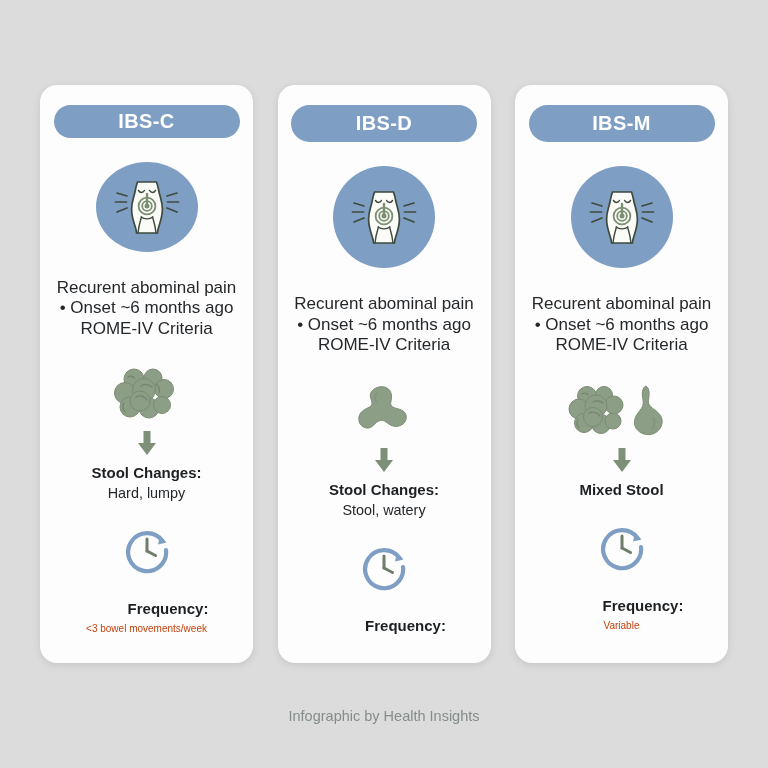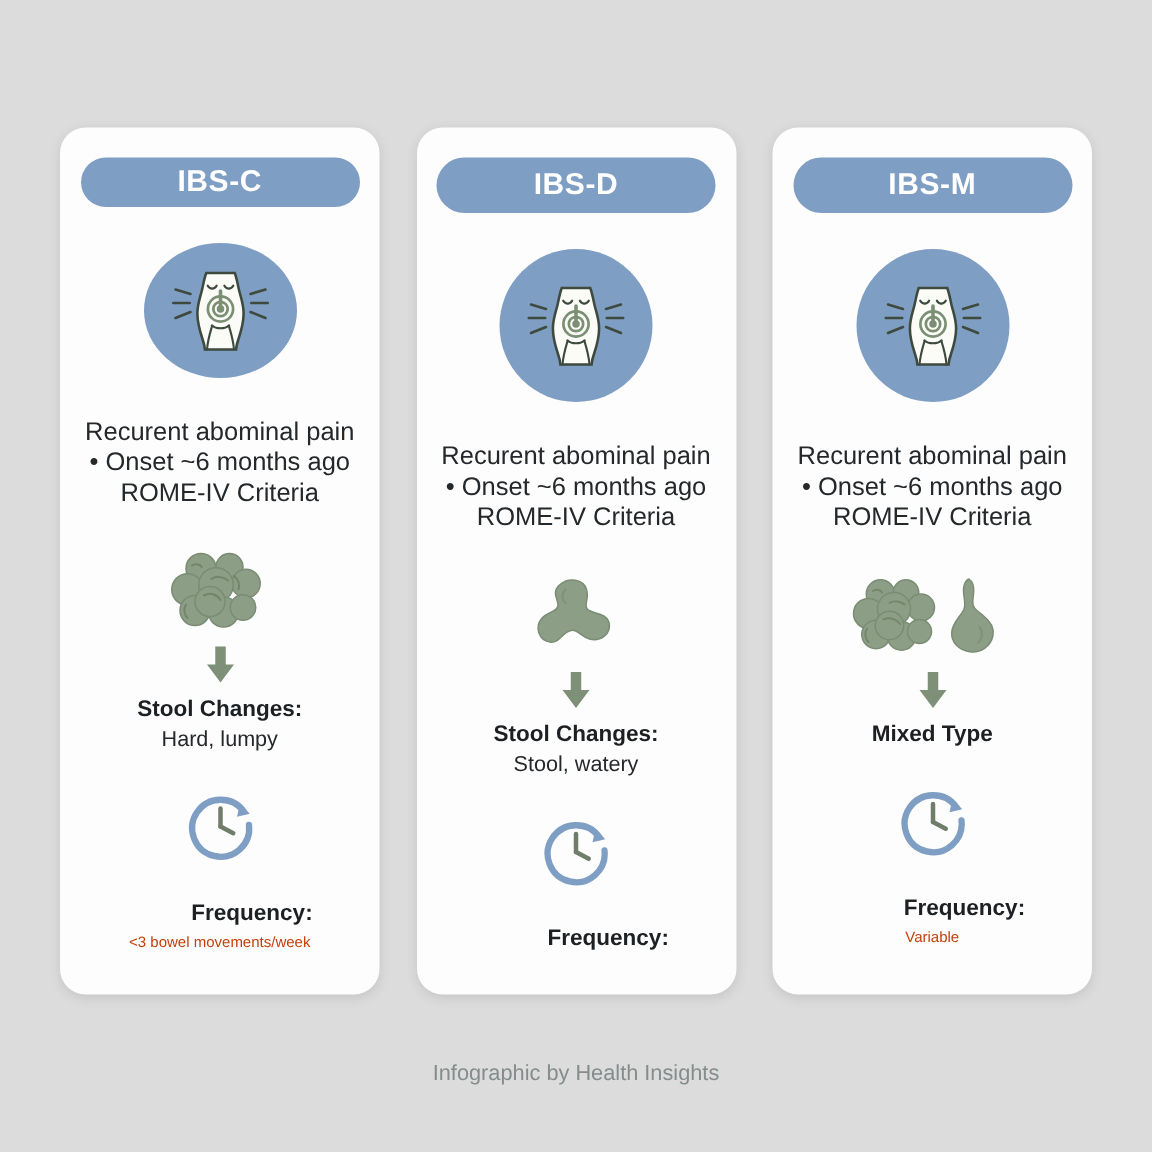--- a/index.html
+++ b/index.html
@@ -370,21 +370,21 @@
           <path d="M86 34 C88.5 37 88 42 85 44.5" fill="none" stroke="#7d8e76" stroke-width="1.4" stroke-linecap="round" opacity="0.8"></path>
         </svg>
       </div>
 
       <div class="arrow-wrap">
         <svg width="24" height="26" viewBox="0 0 24 26">
           <path d="M8.5 1 L15.5 1 L15.5 13 L21 13 L12 25 L3 13 L8.5 13 Z" fill="#7e9078"></path>
         </svg>
       </div>
 
-      <div class="block-label">Mixed Type</div>
+      <div class="block-label">Mixed Stool</div>
 
       <div class="clock-wrap">
         <svg width="50" height="50" viewBox="0 0 50 50">
           <path d="M40.5 16 A19 19 0 1 0 44 25" fill="none" stroke="#7f9ec4" stroke-width="4.2" stroke-linecap="round"></path>
           <path d="M38 10.5 L44.5 17.5 L36 19.5 Z" fill="#7f9ec4"></path>
           <g stroke="#6f7d6a" stroke-width="3" stroke-linecap="round">
             <line x1="25" y1="14" x2="25" y2="26"></line>
             <line x1="25" y1="26" x2="33.5" y2="30.5"></line>
           </g>
         </svg>

